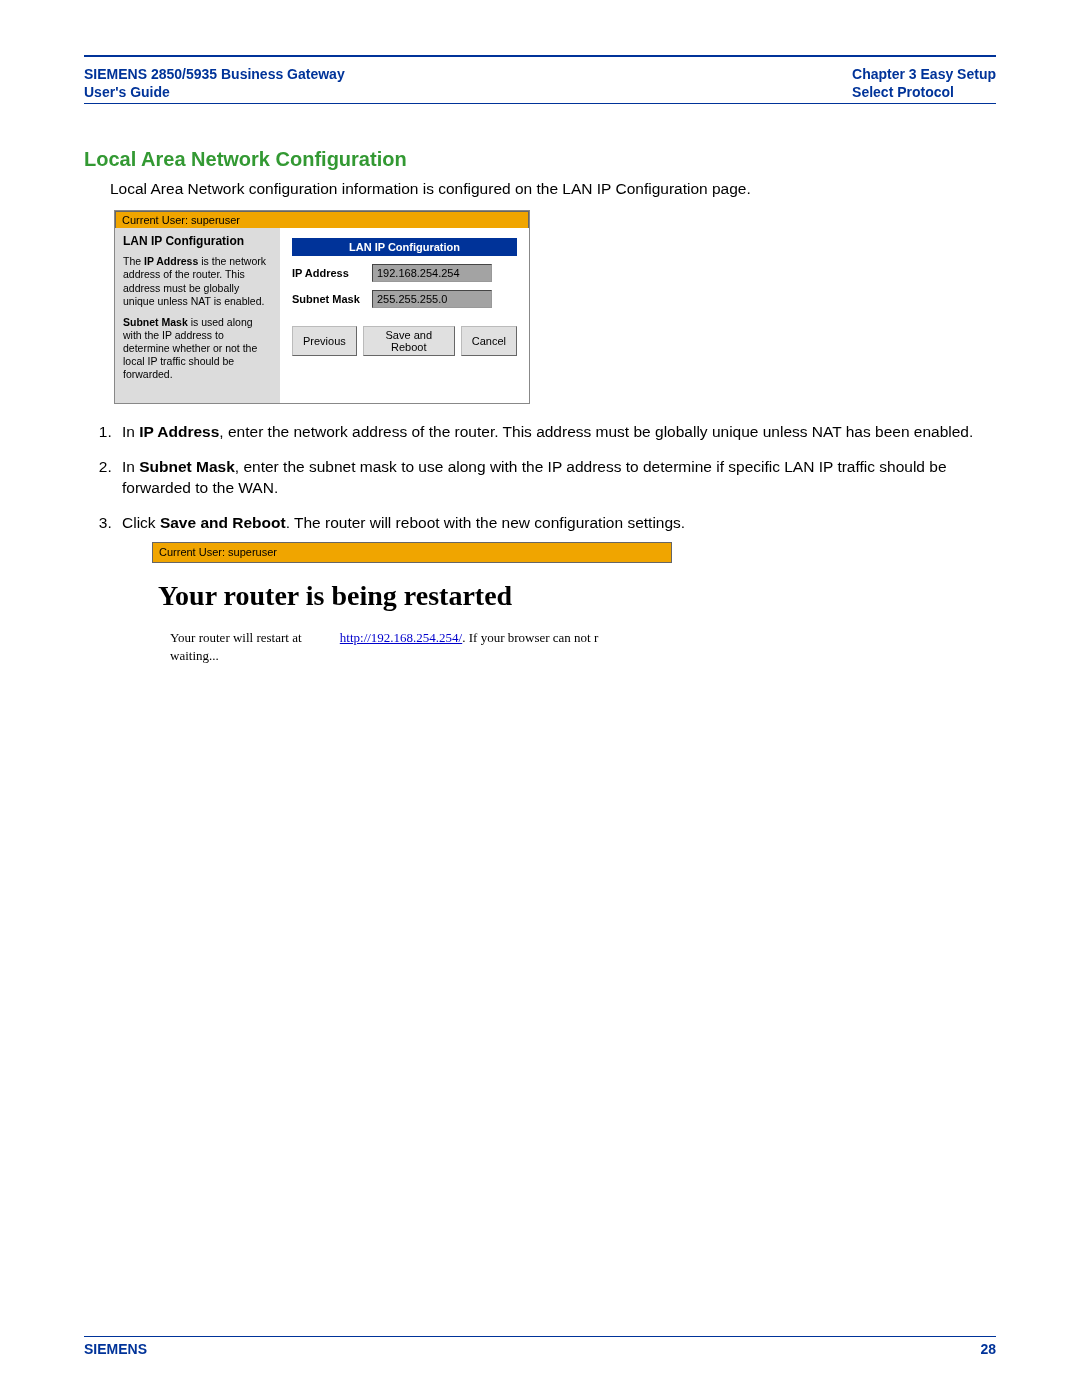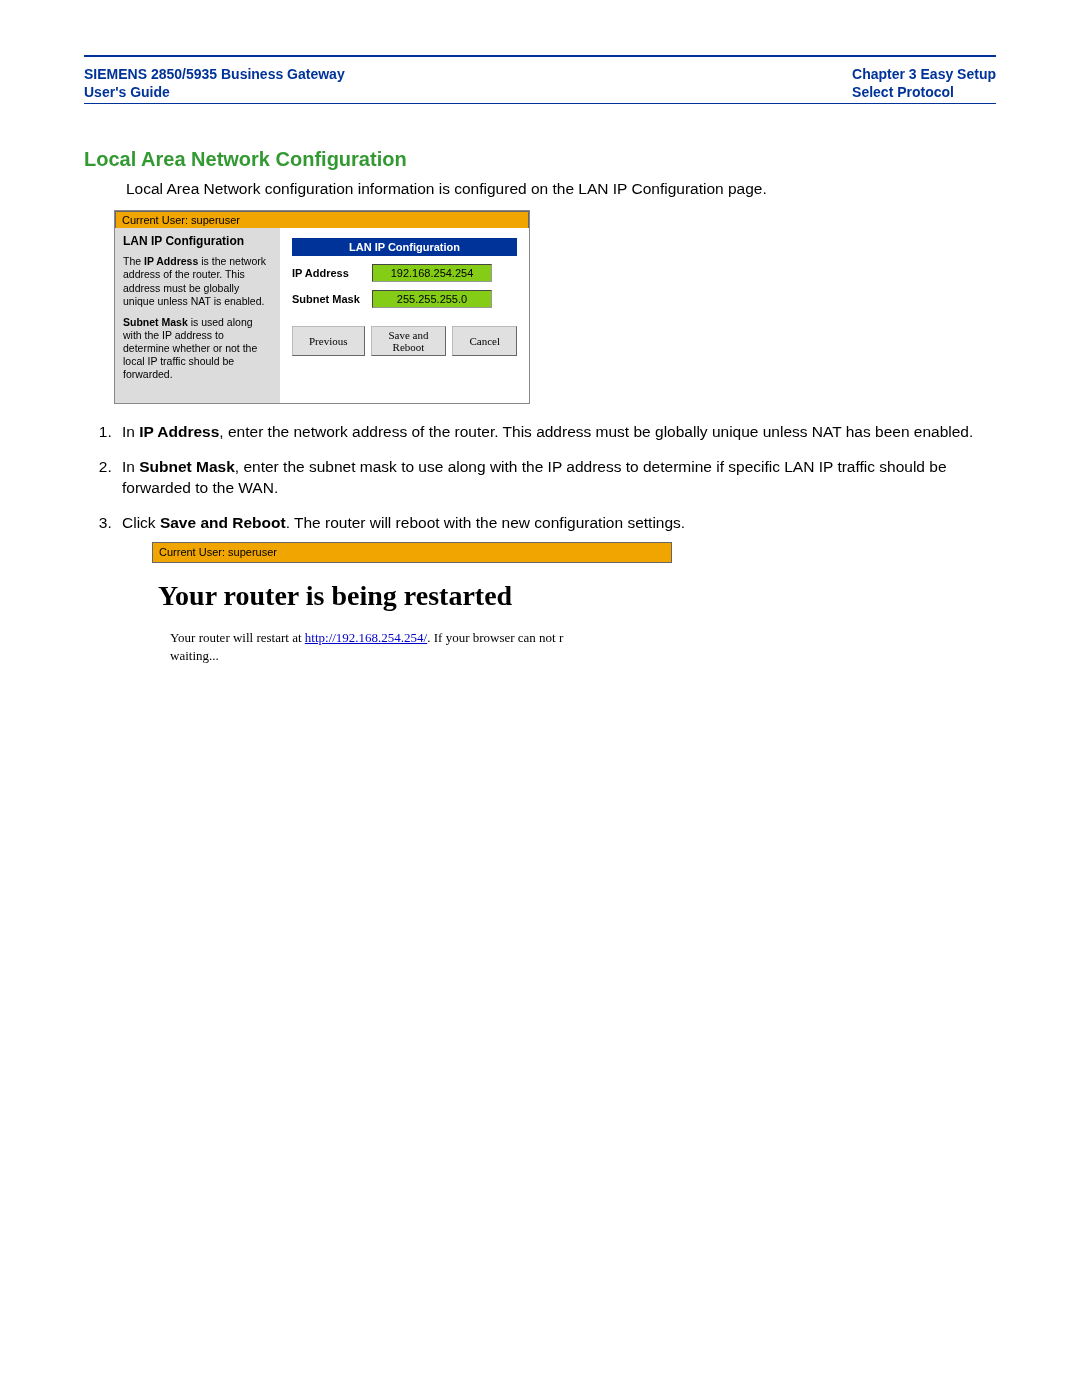--- a/index.html
+++ b/index.html
@@ -43,21 +43,21 @@
     font-size: 20px;
     font-weight: bold;
     margin: 44px 0 8px 0;
   }
   .body-text {
     font-size: 15.5px;
     line-height: 1.35;
     margin: 6px 0 10px 0;
   }
   .body-text.indent {
-    margin-left: 42px;
+    margin-left: 26px;
   }
   ol.steps {
     margin: 6px 0 10px 32px;
     padding: 0;
     font-size: 15.5px;
   }
   ol.steps li {
     margin-bottom: 14px;
     padding-left: 6px;
     line-height: 1.35;
@@ -118,36 +118,35 @@
   .config-label {
     width: 80px;
     font-weight: bold;
     font-size: 11px;
   }
   .config-input {
     border: 1px inset #999;
     padding: 2px 4px;
     font-size: 11px;
     width: 110px;
-    background: #84cc16;
+    background: #a3a3a3;
     font-family: inherit;
-    text-align: center;
   }
   .btn-row {
     margin-top: 18px;
     display: flex;
     gap: 6px;
     justify-content: center;
   }
   .win-btn {
     font-size: 11px;
-    padding: 2px 16px;
+    padding: 2px 10px;
     background: #e0e0e0;
     border: 1px outset #bbb;
-    font-family: Liberation Serif, serif;
+    font-family: Liberation Sans, sans-serif;
   }
 
   
   .shot2 {
     width: 520px;
     margin: 8px 0 16px 30px;
     background: #fff;
     font-family: "Times New Roman", Times, serif;
   }
   .shot2 .user-bar2 {
@@ -164,20 +163,21 @@
     margin: 14px 0 14px 6px;
   }
   .shot2 .msg {
     font-size: 13px;
     margin: 0 0 6px 18px;
     line-height: 1.4;
   }
   .shot2 .link {
     color: #0000cc;
     text-decoration: underline;
+    margin-left: 35px;
   }
 
   
   .footer-wrap {
     position: absolute;
     bottom: 40px;
     left: 84px;
     right: 84px;
   }
   .footer-row {
@@ -259,14 +259,21 @@
         <h1>Your router is being restarted</h1>
         <p class="msg">
           <span>Your router will restart at </span><span class="link">http://192.168.254.254/</span><span>. If your browser can not r</span><br>
           <span>waiting...</span>
         </p>
       </div>
 
     </li>
   </ol>
 
+  <div class="footer-wrap">
+    <hr class="hr-thin">
+    <div class="footer-row">
+      <div>SIEMENS</div>
+      <div>28</div>
+    </div>
+  </div>
 
 </div>
 
 </body></html>

